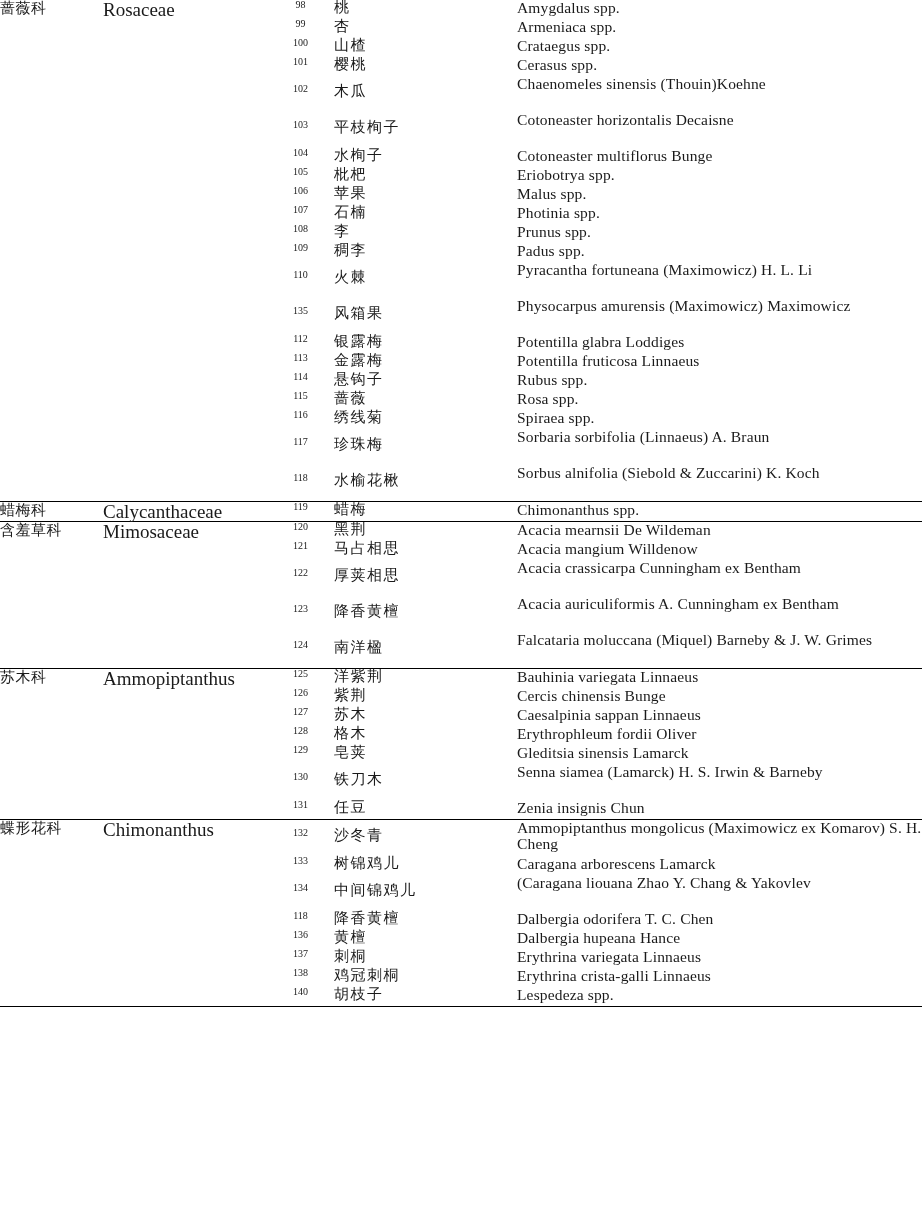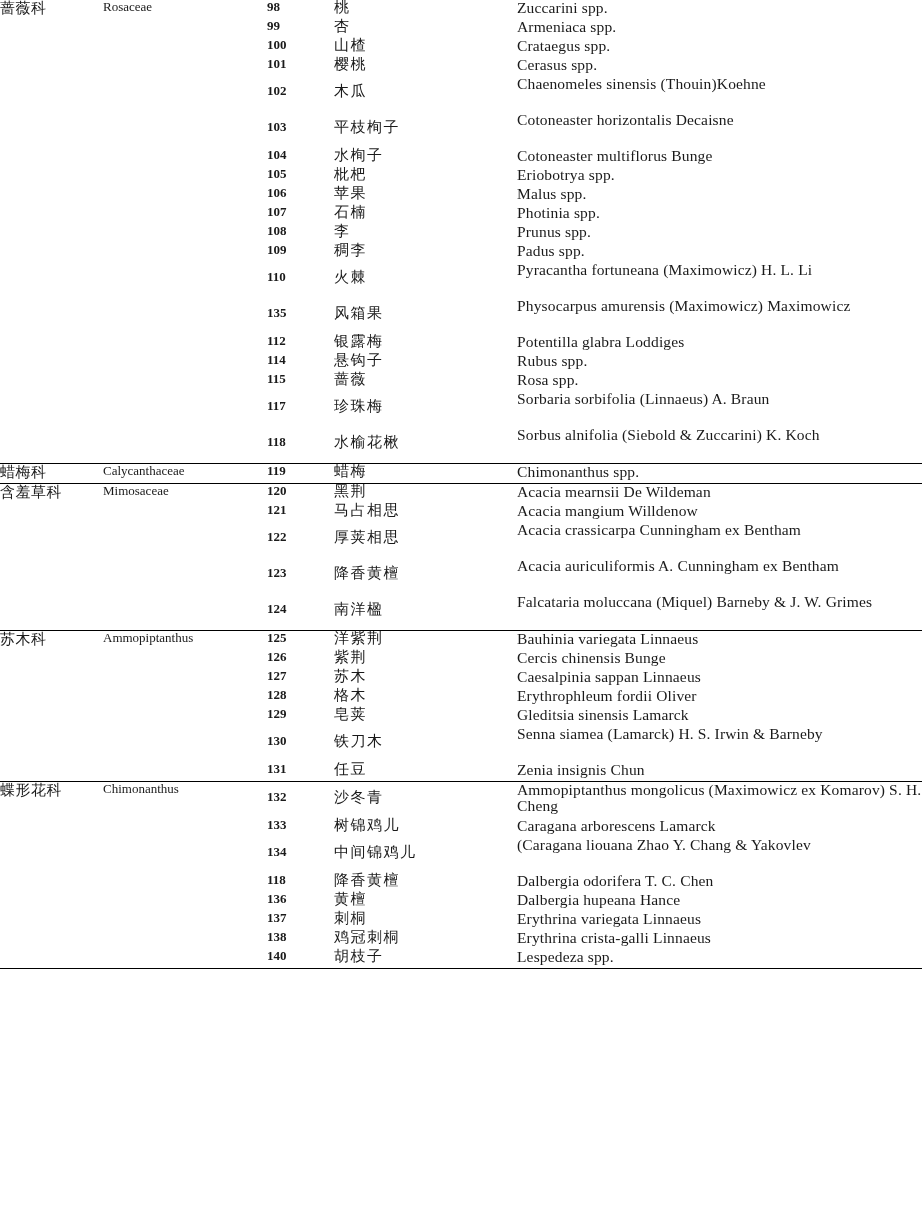--- a/index.html
+++ b/index.html
@@ -48,21 +48,21 @@
     font-size:15px;
     line-height:0.84;
     letter-spacing:0.5px;
     white-space:normal;
     word-break:break-all;
     display:block;
     padding-top:2px;
   }
   .famla{
     padding:3px 4px 0 8px;
-    font-size:13px;
+    font-size:19px;
     line-height:1.0;
     word-break:break-all;
     box-sizing:border-box;
   }
 
   
   table.inner{
     width:100%;
     border-collapse:collapse;
     table-layout:fixed;
@@ -70,27 +70,26 @@
   table.inner td{
     vertical-align:top;
     padding:0;
     border:0;
   }
   col.i-no{width:67px;}
   col.i-cn{width:183px;}
   col.i-la{width:405px;}
 
   .num{
-    font-size:13px;
-    text-align:left;
+    font-size:10px;
+    text-align:center;
     padding-left:17px;
     line-height:1.0;
     box-sizing:border-box;
     white-space:nowrap;
-    font-weight:bold;
   }
   .cn{
     font-family:"DejaVu Sans","Liberation Sans",sans-serif;
     font-size:15px;
     line-height:1.0;
     letter-spacing:1.5px;
     padding-left:12px;
     box-sizing:border-box;
     white-space:nowrap;
   }
@@ -132,21 +131,21 @@
             <table class="inner">
               <colgroup>
                 <col class="i-no">
                 <col class="i-cn">
                 <col class="i-la">
               </colgroup>
               <tbody>
                 <tr class="r1">
                   <td class="num">98</td>
                   <td class="cn">桃</td>
-                  <td class="la">Zuccarini spp.</td>
+                  <td class="la">Amygdalus spp.</td>
                 </tr>
                 <tr class="r1">
                   <td class="num">99</td>
                   <td class="cn">杏</td>
                   <td class="la">Armeniaca spp.</td>
                 </tr>
                 <tr class="r1">
                   <td class="num">100</td>
                   <td class="cn">山楂</td>
                   <td class="la">Crataegus spp.</td>
@@ -205,28 +204,38 @@
                   <td class="num">135</td>
                   <td class="cn">风箱果</td>
                   <td class="la">Physocarpus amurensis (Maximowicz) Maximowicz</td>
                 </tr>
                 <tr class="r1">
                   <td class="num">112</td>
                   <td class="cn">银露梅</td>
                   <td class="la">Potentilla glabra Loddiges</td>
                 </tr>
                 <tr class="r1">
+                  <td class="num">113</td>
+                  <td class="cn">金露梅</td>
+                  <td class="la">Potentilla fruticosa Linnaeus</td>
+                </tr>
+                <tr class="r1">
                   <td class="num">114</td>
                   <td class="cn">悬钩子</td>
                   <td class="la">Rubus spp.</td>
                 </tr>
                 <tr class="r1">
                   <td class="num">115</td>
                   <td class="cn">蔷薇</td>
                   <td class="la">Rosa spp.</td>
+                </tr>
+                <tr class="r1">
+                  <td class="num">116</td>
+                  <td class="cn">绣线菊</td>
+                  <td class="la">Spiraea spp.</td>
                 </tr>
                 <tr class="r2">
                   <td class="num">117</td>
                   <td class="cn">珍珠梅</td>
                   <td class="la">Sorbaria sorbifolia (Linnaeus) A. Braun</td>
                 </tr>
                 <tr class="r2">
                   <td class="num">118</td>
                   <td class="cn">水榆花楸</td>
                   <td class="la">Sorbus alnifolia (Siebold &amp; Zuccarini) K. Koch</td>

